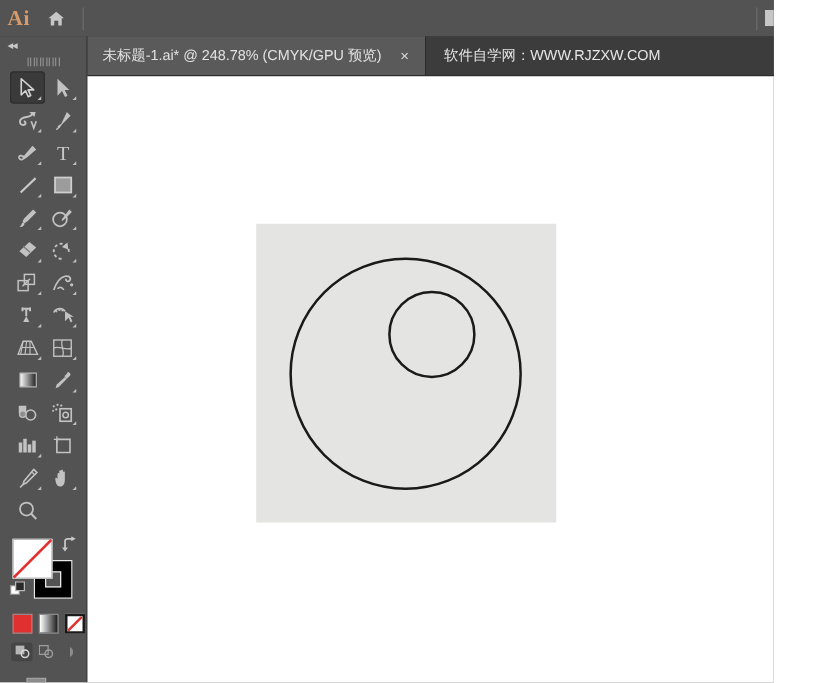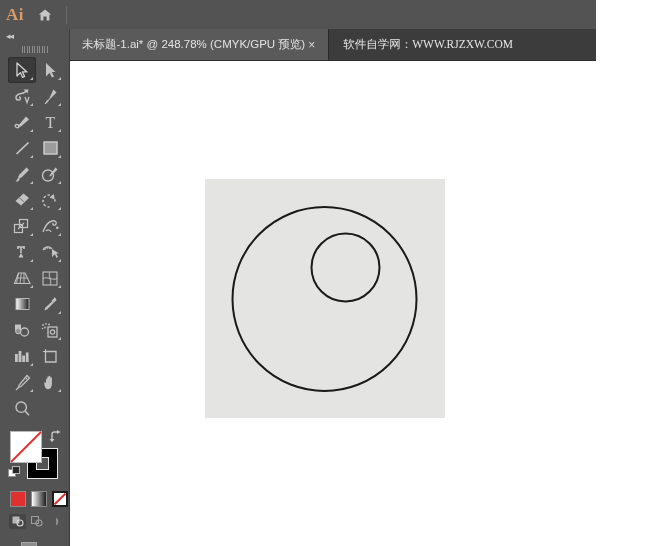--- a/index.html
+++ b/index.html
@@ -2,21 +2,21 @@
 <html><head>
 <meta charset="utf-8">
 <style>
   html,body{margin:0;padding:0;}
   body{
     width:653px;height:546px;overflow:hidden;
     font-family:"Liberation Sans","DejaVu Sans",sans-serif;
     background:#ffffff;
     -webkit-font-smoothing:antialiased;
   }
-  #app{position:relative;width:596px;height:546px;overflow:hidden;background:#404040;}
+  #app{position:relative;width:596px;height:546px;overflow:hidden;background:#404040;padding-left:23px;}
 
   
   .menubar{
     position:absolute;left:0;top:0;width:653px;height:29px;
     background:#535353;display:flex;align-items:center;
     box-sizing:border-box;
   }
   .ai-logo{
     width:30px;height:29px;display:flex;align-items:center;justify-content:center;
     color:#d79a68;font-size:17px;font-weight:bold;letter-spacing:.5px;
@@ -39,26 +39,25 @@
     position:absolute;left:0;top:29px;width:653px;height:32px;
     background:#3c3c3c;display:flex;align-items:stretch;
     border-bottom:1px solid #2b2b2b;box-sizing:border-box;
   }
   .tabbar-lead{width:70px;background:#3c3c3c;}
   .doc-tab{
     display:flex;align-items:center;padding:0 10px 0 12px;
     background:#5a5a5a;color:#e2e2e2;font-size:11.5px;
     border-right:1px solid #2b2b2b;white-space:nowrap;
   }
-  .doc-tab .title{margin-right:0;}
+  .doc-tab .title{margin-right:12px;}
   .tab-close{color:#d9d9d9;font-size:12px;padding:0 3px;line-height:1;}
   .tab-note{
     display:flex;align-items:center;padding:0 14px;color:#e6e6e6;font-size:11.5px;
     white-space:nowrap;
-    font-family:Liberation Serif, serif;
   }
 
   
   .toolpanel{
     position:absolute;left:0;top:29px;width:70px;height:517px;
     background:#535353;border-right:1px solid #3c3c3c;
     box-sizing:border-box;
   }
   .tp-collapse{height:14px;display:flex;align-items:center;padding-left:6px;}
   .tp-collapse .arrows{color:#c9c9c9;font-size:9px;letter-spacing:-1px;}

